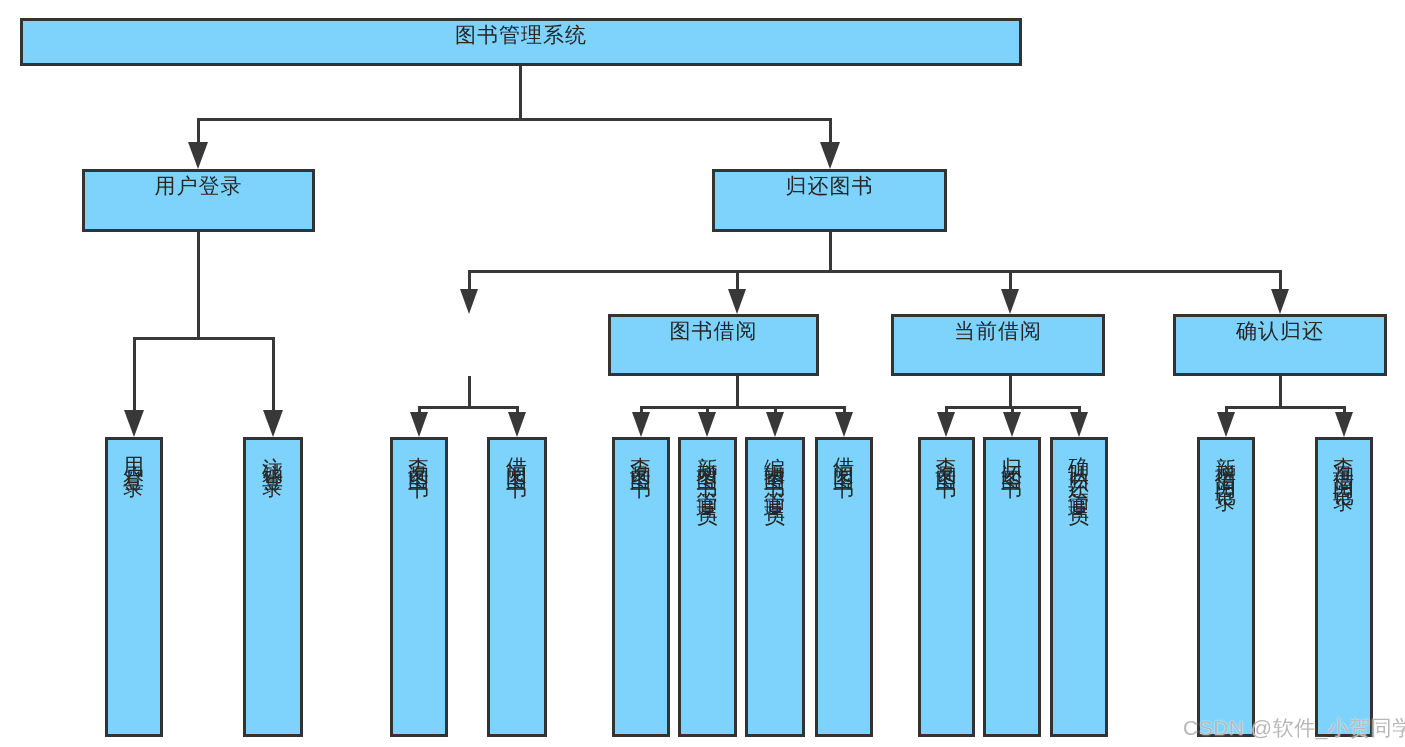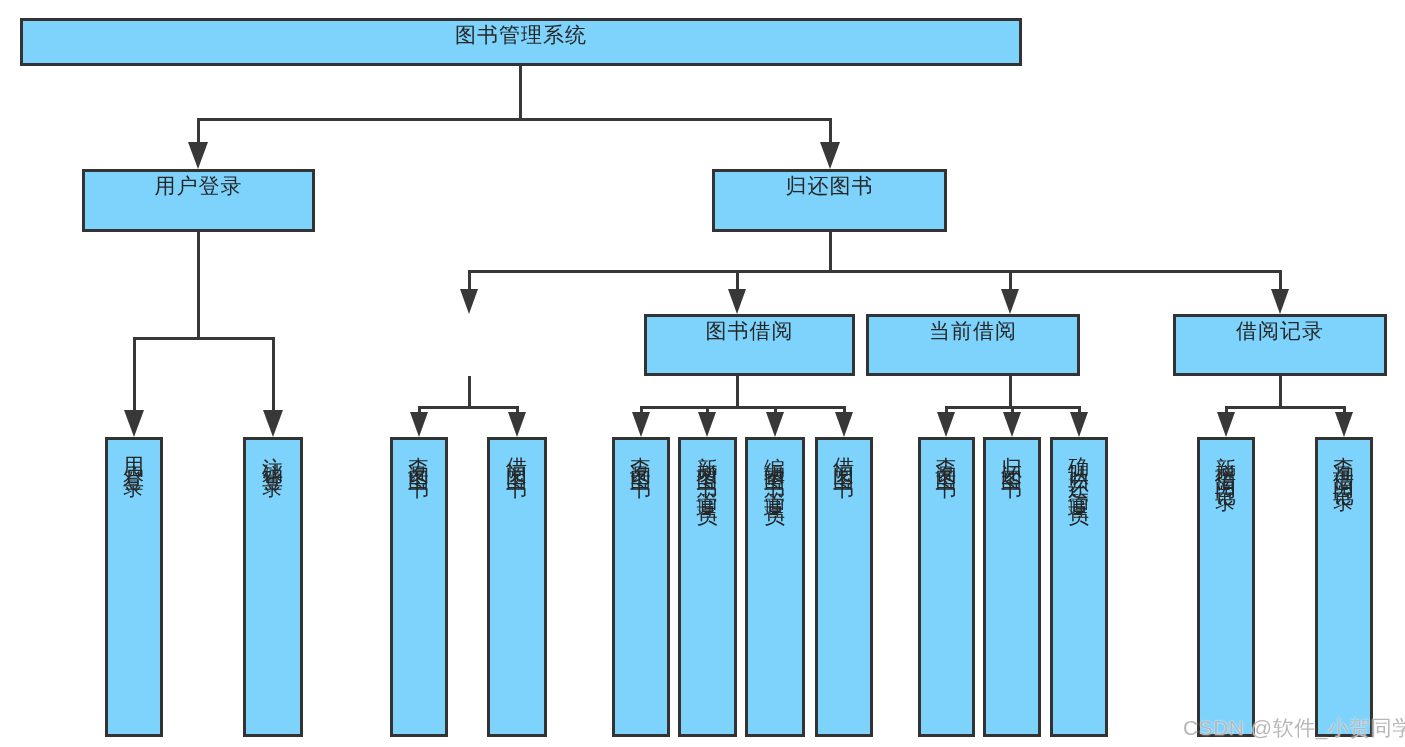--- a/index.html
+++ b/index.html
@@ -103,28 +103,28 @@
   <div class="hline" style="left:468px; top:270px; width:814px;"></div>
   <div class="vline" style="left:468px; top:270px; height:20px;"></div>
   <div class="arrow small" style="left:469px; top:289px;"></div>
   <div class="vline" style="left:736px; top:270px; height:20px;"></div>
   <div class="arrow small" style="left:737px; top:289px;"></div>
   <div class="vline" style="left:1009px; top:270px; height:20px;"></div>
   <div class="arrow small" style="left:1010px; top:289px;"></div>
   <div class="vline" style="left:1279px; top:270px; height:20px;"></div>
   <div class="arrow small" style="left:1280px; top:289px;"></div>
 
-  <div class="node" style="left:644px; top:314px; width:211px; height:62px;">
+  <div class="node" style="left:608px; top:314px; width:211px; height:62px;">
     <span>图书借阅</span>
   </div>
-  <div class="node" style="left:866px; top:314px; width:214px; height:62px;">
+  <div class="node" style="left:891px; top:314px; width:214px; height:62px;">
     <span>当前借阅</span>
   </div>
   <div class="node" style="left:1173px; top:314px; width:214px; height:62px;">
-    <span>借阅记录</span>
+    <span>确认归还</span>
   </div>
 
   <div class="vline" style="left:468px; top:376px; height:30px;"></div>
   <div class="hline" style="left:418px; top:406px; width:101px;"></div>
   <div class="vline" style="left:418px; top:406px; height:8px;"></div>
   <div class="arrow small" style="left:419px; top:412px;"></div>
   <div class="vline" style="left:516px; top:406px; height:8px;"></div>
   <div class="arrow small" style="left:517px; top:412px;"></div>
 
   <div class="vline" style="left:736px; top:376px; height:30px;"></div>

